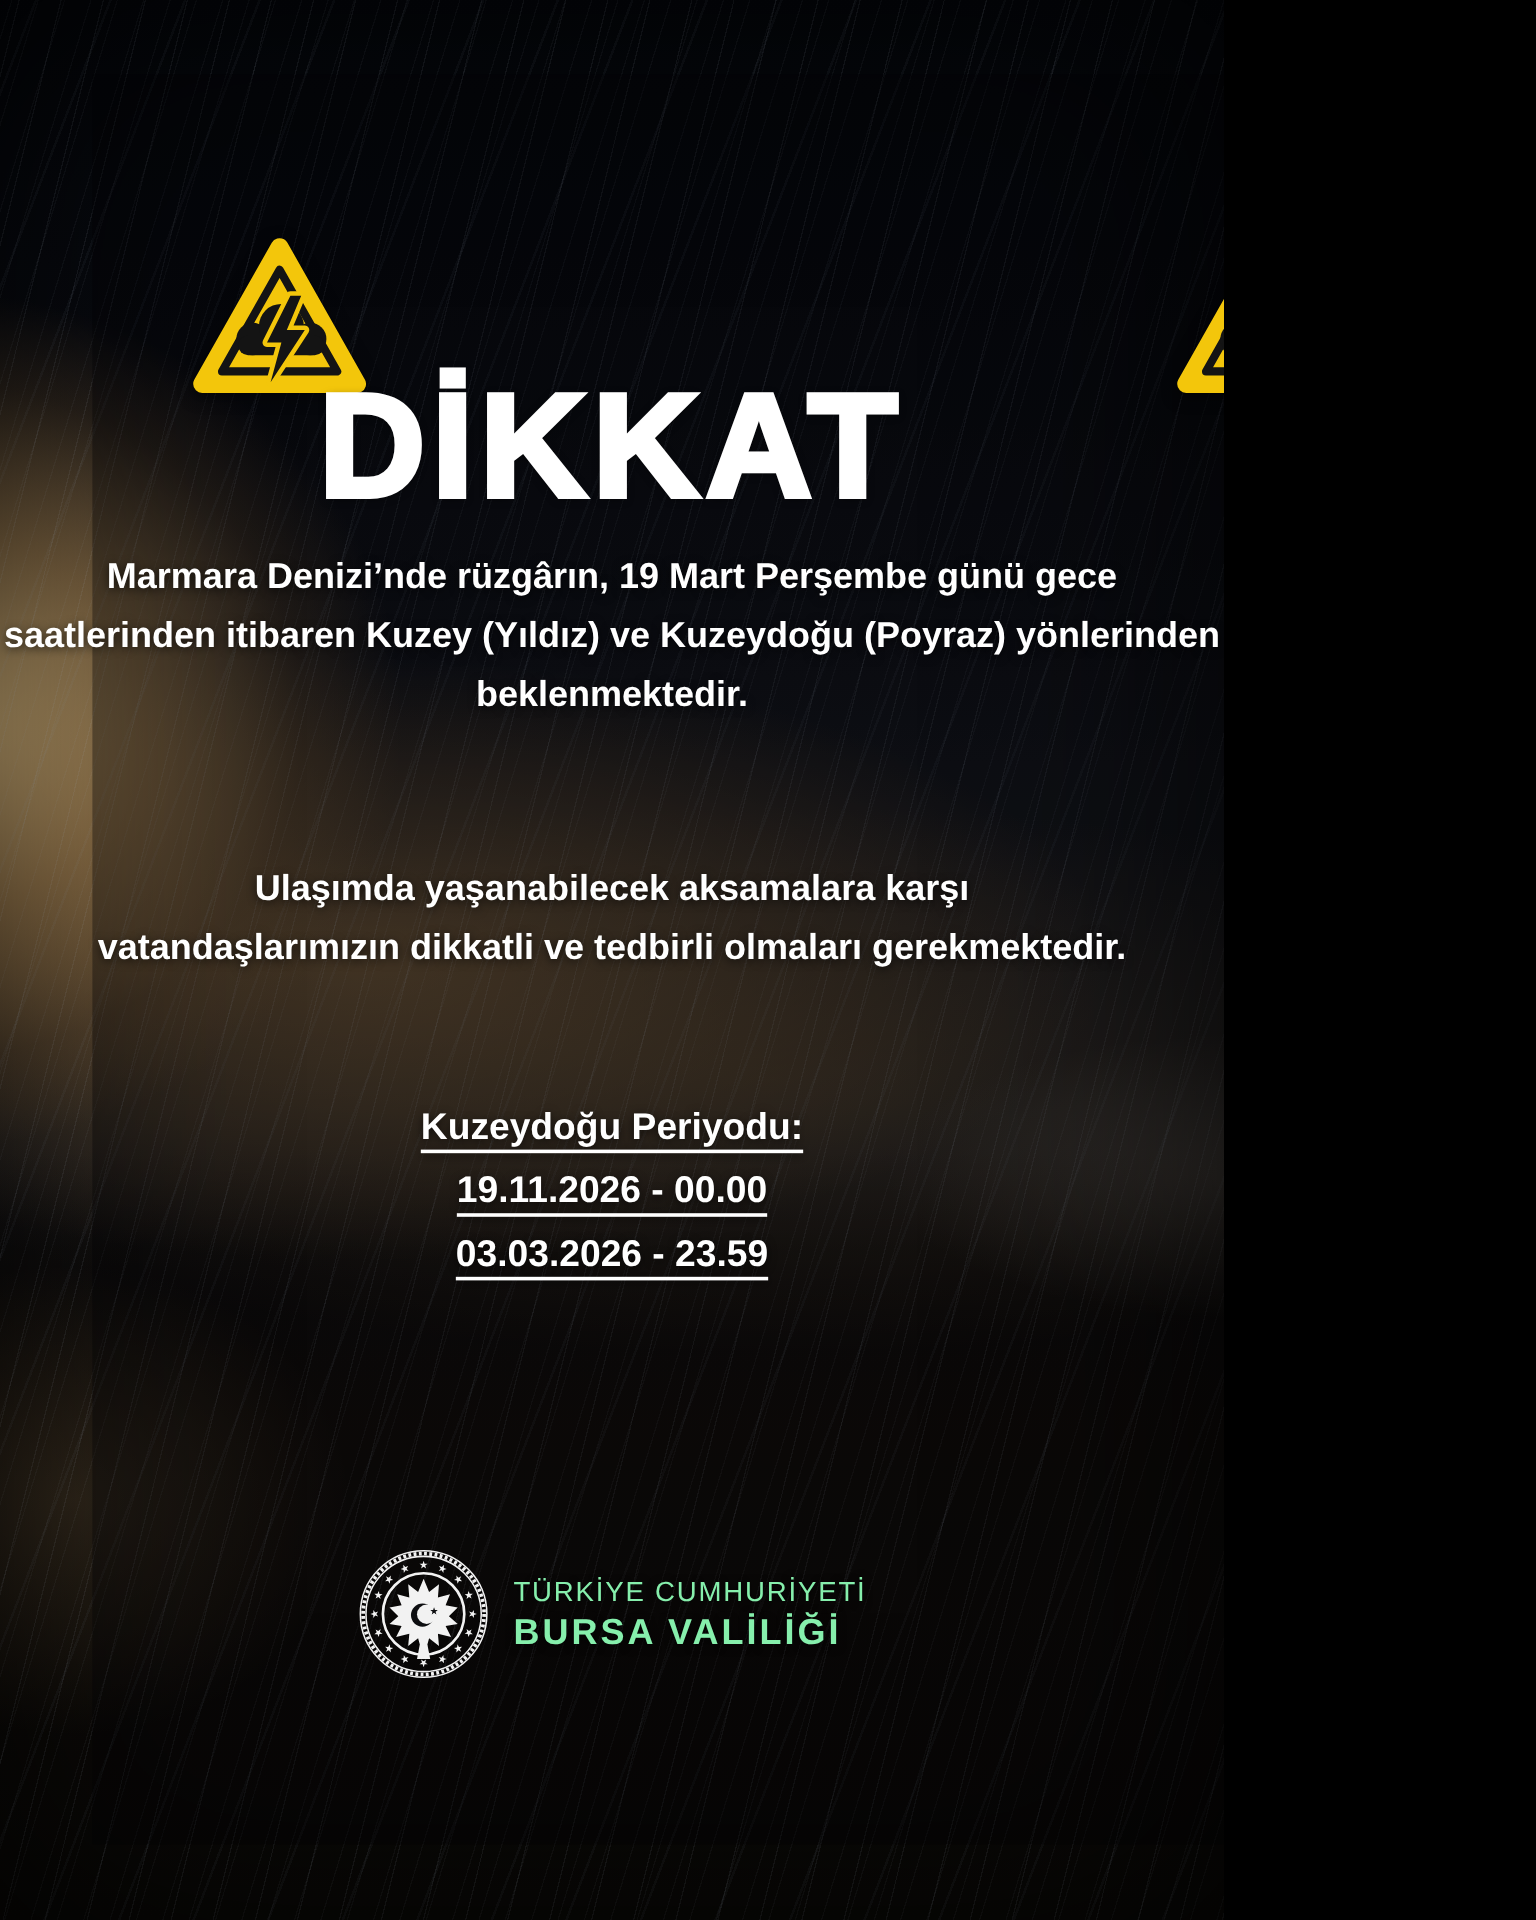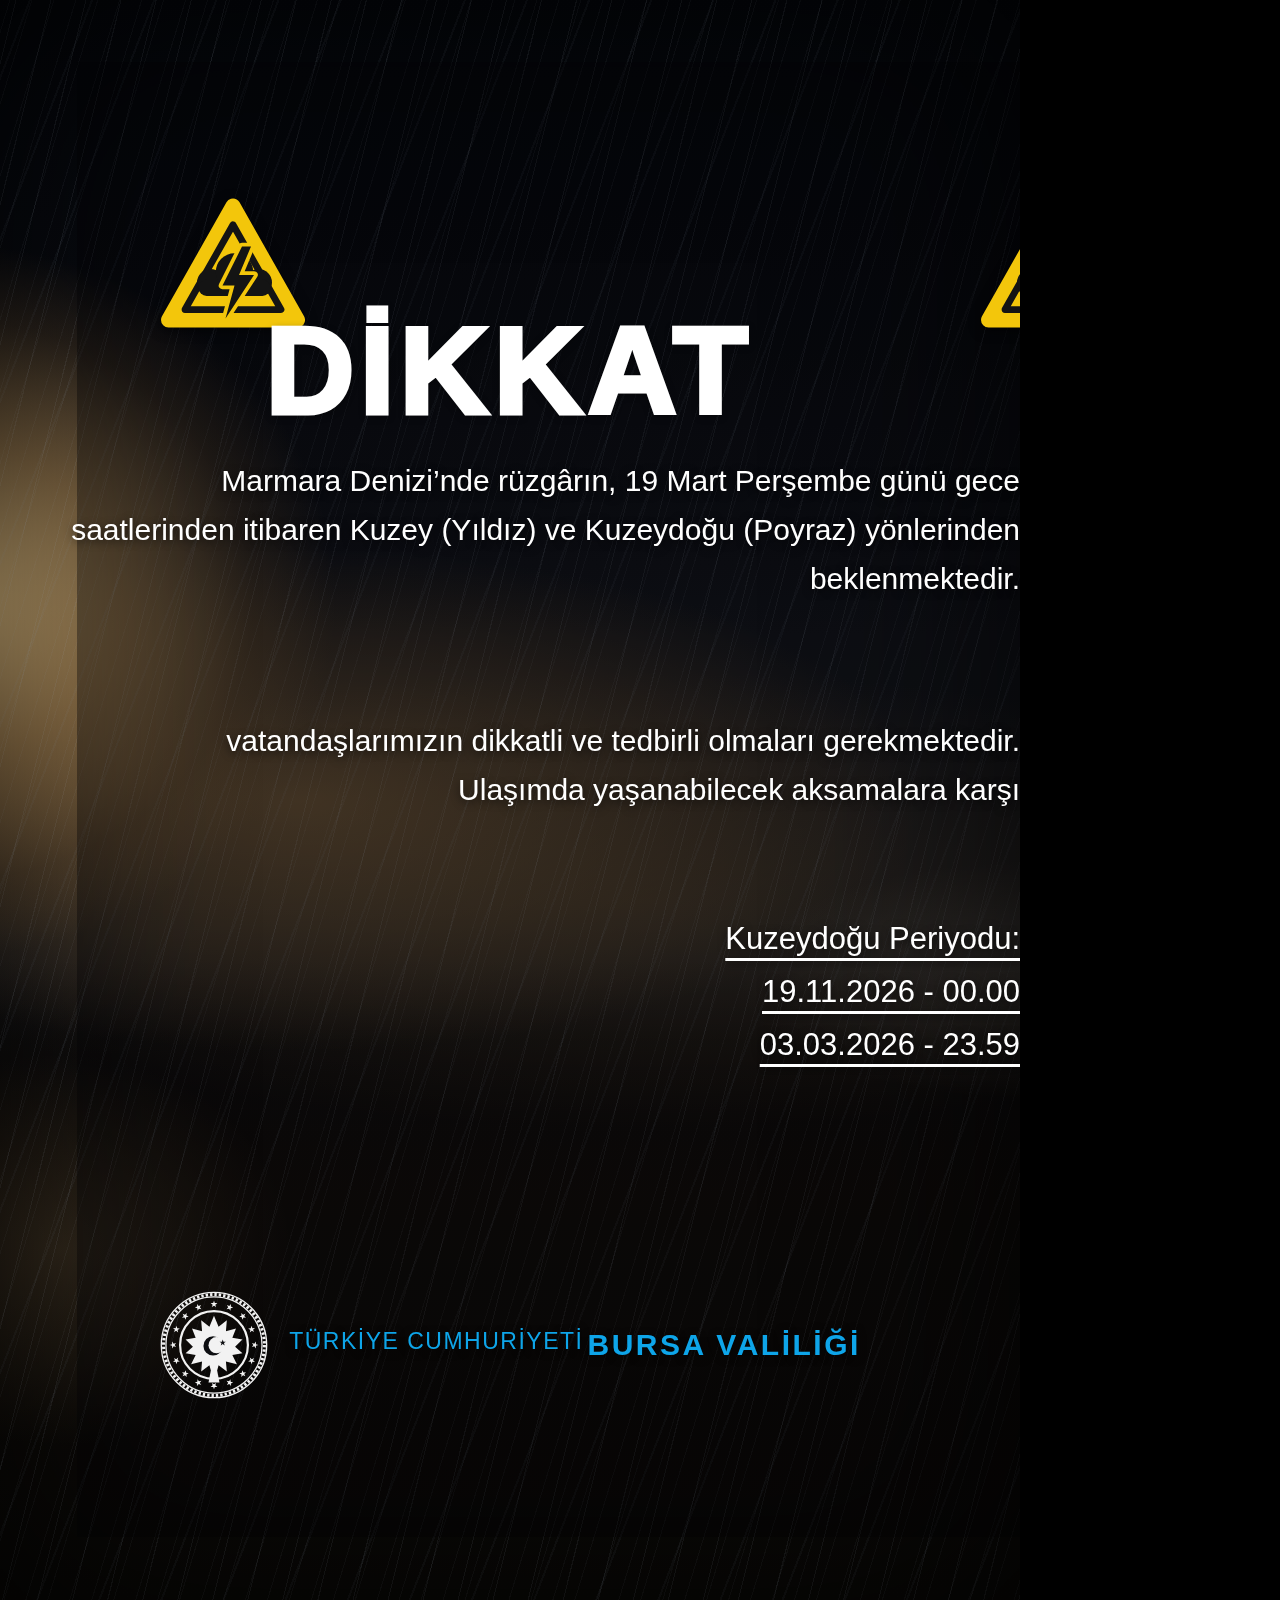--- a/index.html
+++ b/index.html
@@ -43,36 +43,36 @@
   
   .content{position:absolute;inset:0;text-shadow:0 2px 8px rgba(0,0,0,.65);}
   .tri{position:absolute;filter:drop-shadow(0 3px 6px rgba(0,0,0,.55));}
   .tri-left{left:158px;top:196px;width:150px;height:140px;}
   .tri-right{left:978px;top:196px;width:150px;height:140px;}
   .title{
     position:absolute;top:228px;left:0;width:100%;text-align:center;
     font-size:122px;line-height:1;font-weight:bold;letter-spacing:6px;
     -webkit-text-stroke:5px #ffffff;white-space:nowrap;
   }
-  .para{position:absolute;left:0;width:100%;text-align:right;font-weight:normal;}
+  .para{position:absolute;left:0;width:100%;text-align:center;font-weight:bold;}
   .para p{margin:0;}
   .p1{top:456px;font-size:30px;line-height:49px;}
   .p2{top:716px;font-size:30px;line-height:49px;}
   .validity{top:912px;font-size:31px;line-height:53px;}
   .validity p{
     display:inline-block;margin:0;width:100%;
     text-decoration:underline;text-decoration-thickness:3px;text-underline-offset:9px;
   }
   .closing{top:1177px;font-size:31px;line-height:48px;}
   .footer{
     position:absolute;top:1290px;left:0;width:100%;
     display:flex;justify-content:center;align-items:center;gap:20px;
   }
   .emblem{width:110px;height:110px;}
-  .issuer{display:flex;flex-direction:row;gap:4px;color:#0ea5e9;}
+  .issuer{display:flex;flex-direction:column;gap:4px;color:#86efac;}
   .issuer-line1{font-size:23px;font-weight:400;letter-spacing:1.5px;}
   .issuer-line2{font-size:30px;font-weight:bold;letter-spacing:2.5px;}
 </style>
 </head>
 <body>
 
 <div class="poster">
   <div class="bg"></div>
   <div class="rain"></div>
   <div class="dim-panel"></div>
@@ -108,22 +108,22 @@
 
     <h1 class="title">DİKKAT</h1>
 
     <div class="para p1">
       <p>Marmara Denizi’nde rüzgârın, 19 Mart Perşembe günü gece</p>
       <p>saatlerinden itibaren Kuzey (Yıldız) ve Kuzeydoğu (Poyraz) yönlerinden</p>
       <p>beklenmektedir.</p>
     </div>
 
     <div class="para p2">
+      <p>Ulaşımda yaşanabilecek aksamalara karşı</p>
       <p>vatandaşlarımızın dikkatli ve tedbirli olmaları gerekmektedir.</p>
-      <p>Ulaşımda yaşanabilecek aksamalara karşı</p>
     </div>
 
     <div class="para validity">
       <p>Kuzeydoğu Periyodu:</p>
       <p>19.11.2026 - 00.00</p>
       <p>03.03.2026 - 23.59</p>
     </div>
 
 
     <div class="footer">

